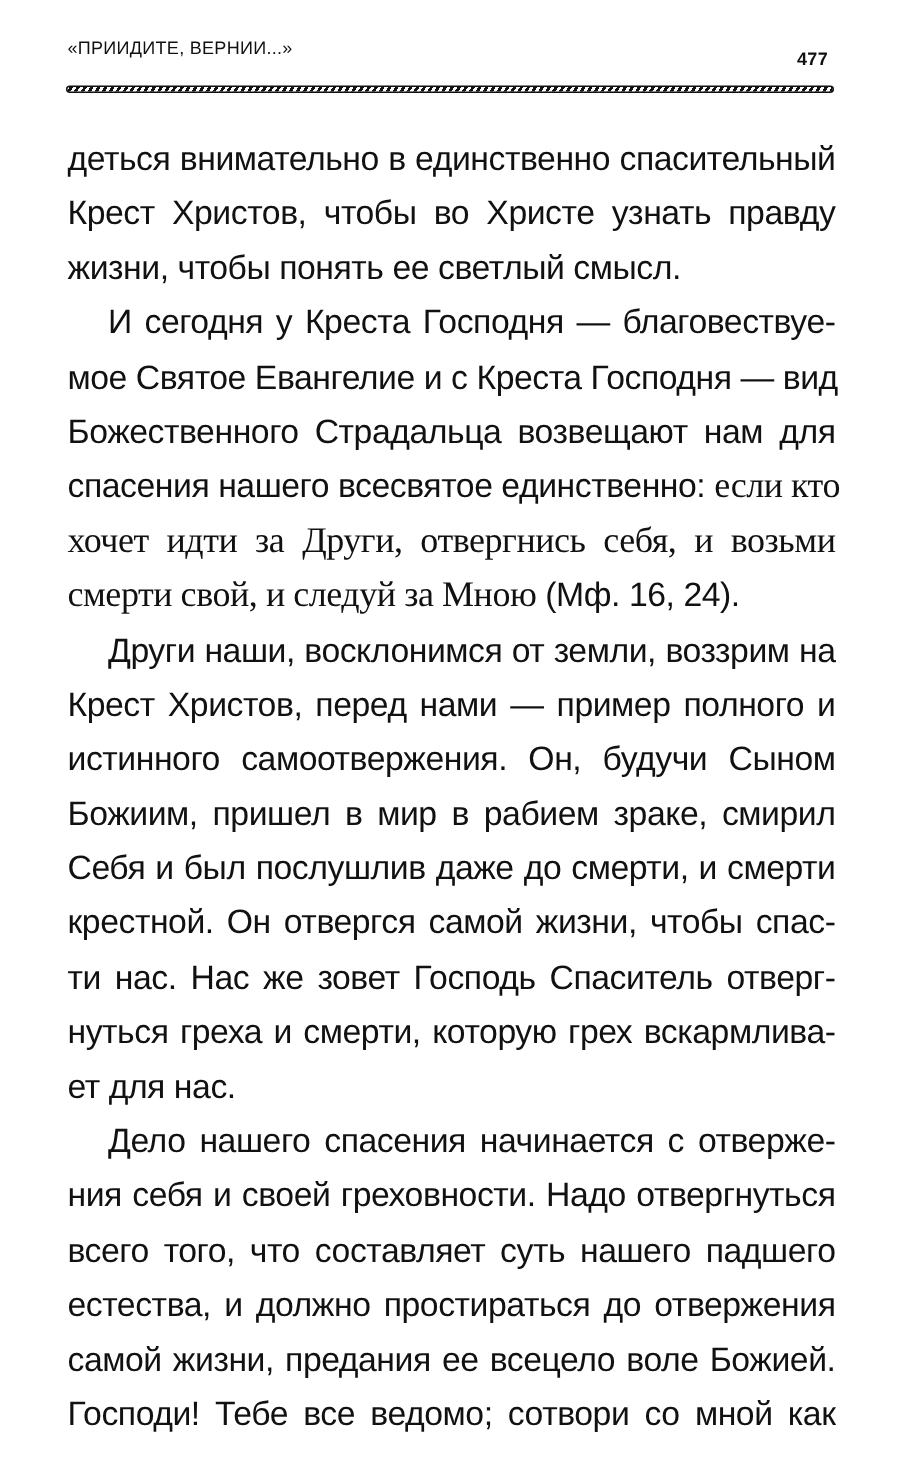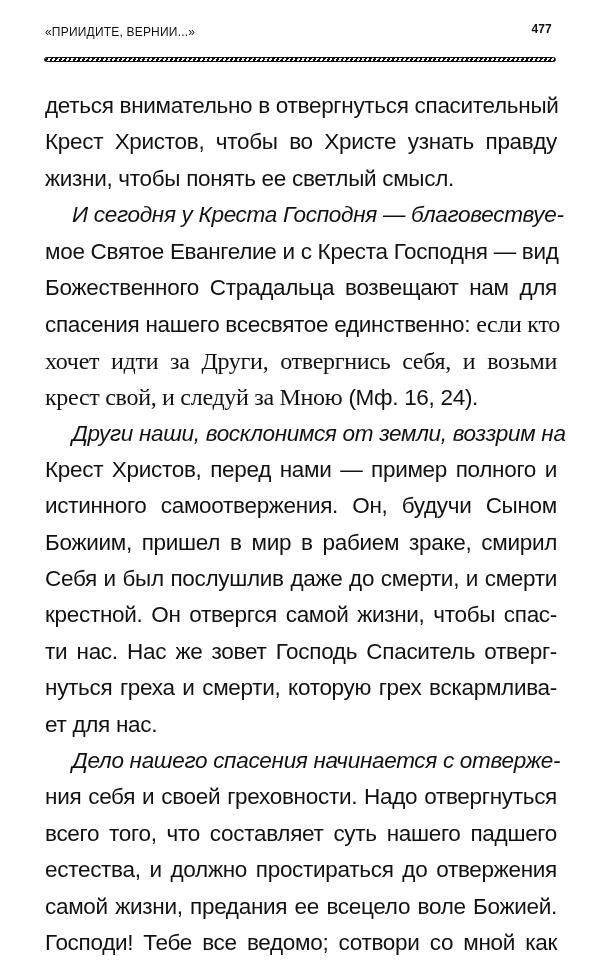--- a/index.html
+++ b/index.html
@@ -26,21 +26,21 @@
       letter-spacing: 0.2px;
     }
     .running-title {
       position: absolute;
       left: 0;
       top: 3px;
     }
     .page-number {
       position: absolute;
       right: 4px;
-      top: 0;
+      top: 10px;
       font-weight: bold;
     }
     .rope-rule {
       position: absolute;
       left: 44px;
       top: 57px;
       width: 512px;
       height: 5px;
       border-radius: 3px;
       border: 1px solid #111;
@@ -68,51 +68,50 @@
       text-align-last: justify;
       font-family: "Liberation Sans", "DejaVu Sans", sans-serif;
       font-stretch: condensed;
       letter-spacing: -0.3px;
     }
     .line.last {
       text-align-last: left;
     }
     .line.indent {
       padding-left: 27px;
-      font-style: italic;
     }
     .italic {
       font-family: "Liberation Serif", "DejaVu Serif", serif;
       font-size: 24px;
     }
   </style>
 </head>
 <body>
 
 <div class="running-head">
   <span class="running-title">«ПРИИДИТЕ, ВЕРНИИ...»</span>
   <span class="page-number">477</span>
 </div>
 <div class="rope-rule"></div>
 
 <div class="text-block">
 
   <div>
-    <div class="line">деться внимательно в отвергнуться спасительный</div>
+    <div class="line">деться внимательно в единственно спасительный</div>
     <div class="line">Крест Христов, чтобы во Христе узнать правду</div>
     <div class="line last">жизни, чтобы понять ее светлый смысл.</div>
   </div>
 
   <div>
     <div class="line indent">И сегодня у Креста Господня — благовествуе-</div>
     <div class="line">мое Святое Евангелие и с Креста Господня — вид</div>
     <div class="line">Божественного Страдальца возвещают нам для</div>
     <div class="line"><span>спасения нашего всесвятое единственно: </span><span class="italic">если кто</span></div>
     <div class="line"><span class="italic">хочет идти за Други, отвергнись себя, и возьми</span></div>
-    <div class="line last"><span class="italic">крест свой, и следуй за Мною</span><span> (Мф. 16, 24).</span></div>
+    <div class="line last"><span class="italic">смерти свой, и следуй за Мною</span><span> (Мф. 16, 24).</span></div>
   </div>
 
   <div>
     <div class="line indent">Други наши, восклонимся от земли, воззрим на</div>
     <div class="line">Крест Христов, перед нами — пример полного и</div>
     <div class="line">истинного самоотвержения. Он, будучи Сыном</div>
     <div class="line">Божиим, пришел в мир в рабием зраке, смирил</div>
     <div class="line">Себя и был послушлив даже до смерти, и смерти</div>
     <div class="line">крестной. Он отвергся самой жизни, чтобы спас-</div>
     <div class="line">ти нас. Нас же зовет Господь Спаситель отверг-</div>

